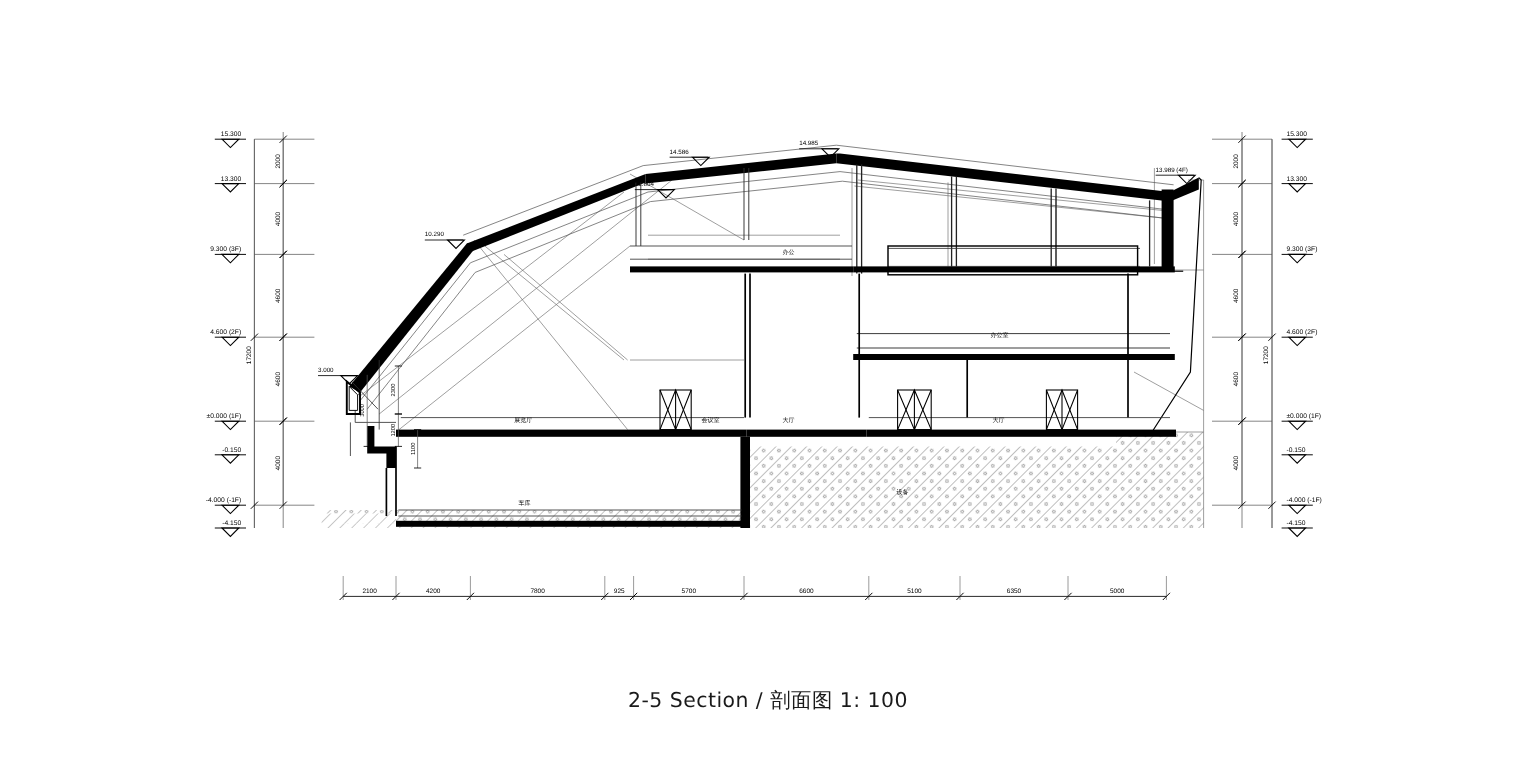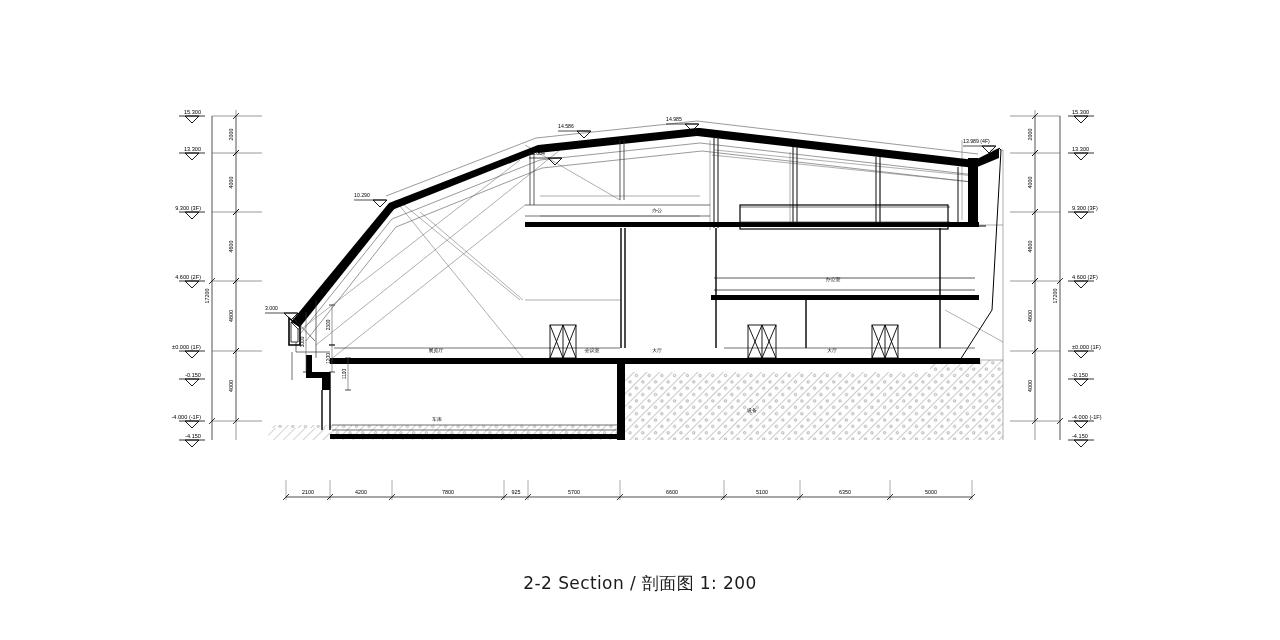--- a/index.html
+++ b/index.html
@@ -400,14 +400,14 @@
         <text x="833" y="281" font-size="5" fill="#000" font-family="&quot;DejaVu Sans&quot;,sans-serif" text-anchor="middle">办公室</text>
         <text x="436" y="352" font-size="5" fill="#000" font-family="&quot;DejaVu Sans&quot;,sans-serif" text-anchor="middle">展览厅</text>
         <text x="592" y="352" font-size="5" fill="#000" font-family="&quot;DejaVu Sans&quot;,sans-serif" text-anchor="middle">会议室</text>
         <text x="657" y="352" font-size="5" fill="#000" font-family="&quot;DejaVu Sans&quot;,sans-serif" text-anchor="middle">大厅</text>
         <text x="832" y="352" font-size="5" fill="#000" font-family="&quot;DejaVu Sans&quot;,sans-serif" text-anchor="middle">大厅</text>
         <text x="437" y="421" font-size="5" fill="#000" font-family="&quot;DejaVu Sans&quot;,sans-serif" text-anchor="middle">车库</text>
         <text x="752" y="412" font-size="5" fill="#000" font-family="&quot;DejaVu Sans&quot;,sans-serif" text-anchor="middle">设备</text>
       </g>
 </svg>
 
-<div class="ttl">2-2 Section / 剖面图  1: 200</div>
+<div class="ttl">2-5 Section / 剖面图  1: 100</div>
 </div>
 
 </body></html>

